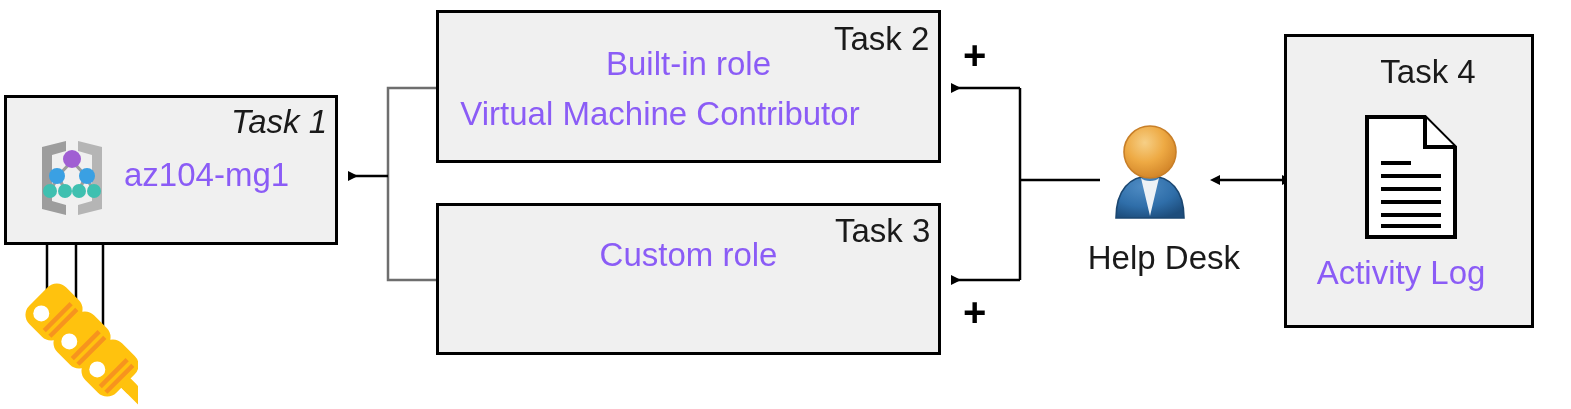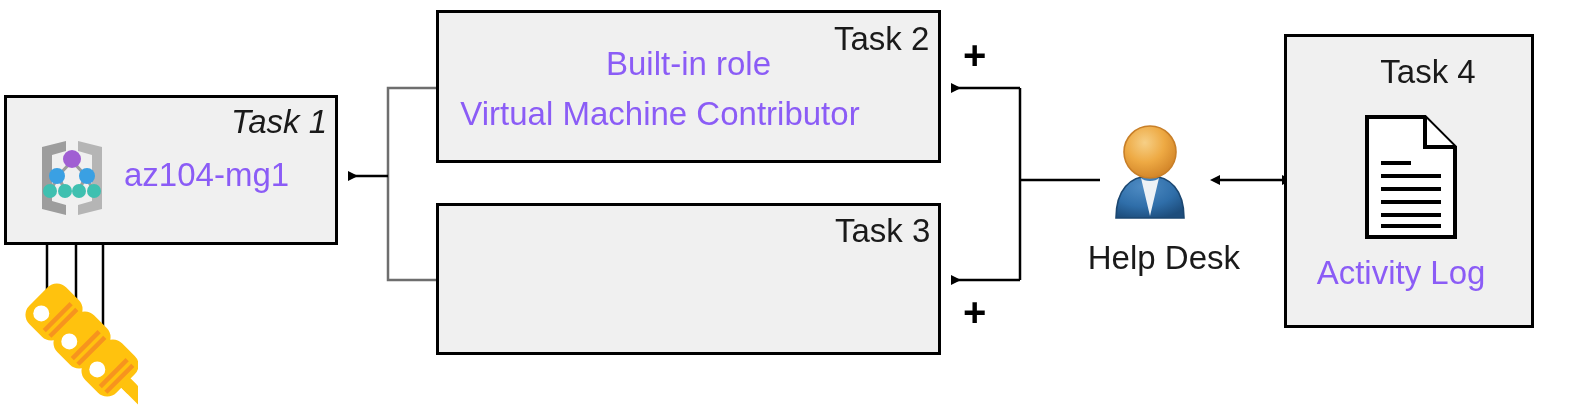--- a/index.html
+++ b/index.html
@@ -159,20 +159,21 @@
     </svg>
   </div>
 
   <div class="box" style="left:436px; top:10px; width:505px; height:153px;"></div>
   <div class="task-tag" style="left:834px; top:22px;">Task 2</div>
   <div class="box-line" style="left:436px; top:46px; width:505px;">Built-in role</div>
   <div class="box-line" style="left:436px; top:88px; width:448px;margin-top:8px;">Virtual Machine Contributor</div>
 
   <div class="box" style="left:436px; top:203px; width:505px; height:152px;"></div>
   <div class="task-tag" style="left:835px; top:214px;">Task 3</div>
+  <div class="box-line" style="left:436px; top:237px; width:505px;">Custom role</div>
 
   <div class="plus" style="left:963px; top:35px;">+</div>
   <div class="plus" style="left:963px; top:292px;">+</div>
 
   <div class="icon-wrap" style="left:1100px; top:120px; width:100px; height:100px;">
     <svg width="100" height="100" viewBox="0 0 100 100">
       <defs>
         <radialGradient id="headGrad" cx="40%" cy="32%" r="68%">
           <stop offset="0%" stop-color="#f6cf86"></stop>
           <stop offset="55%" stop-color="#eeaa44"></stop>

